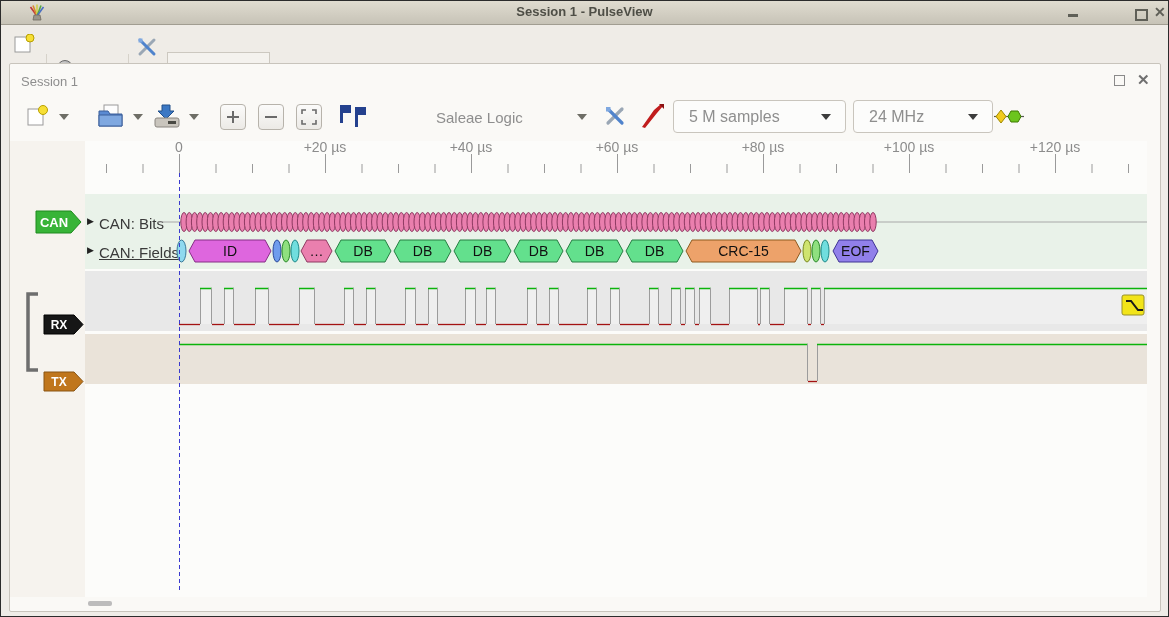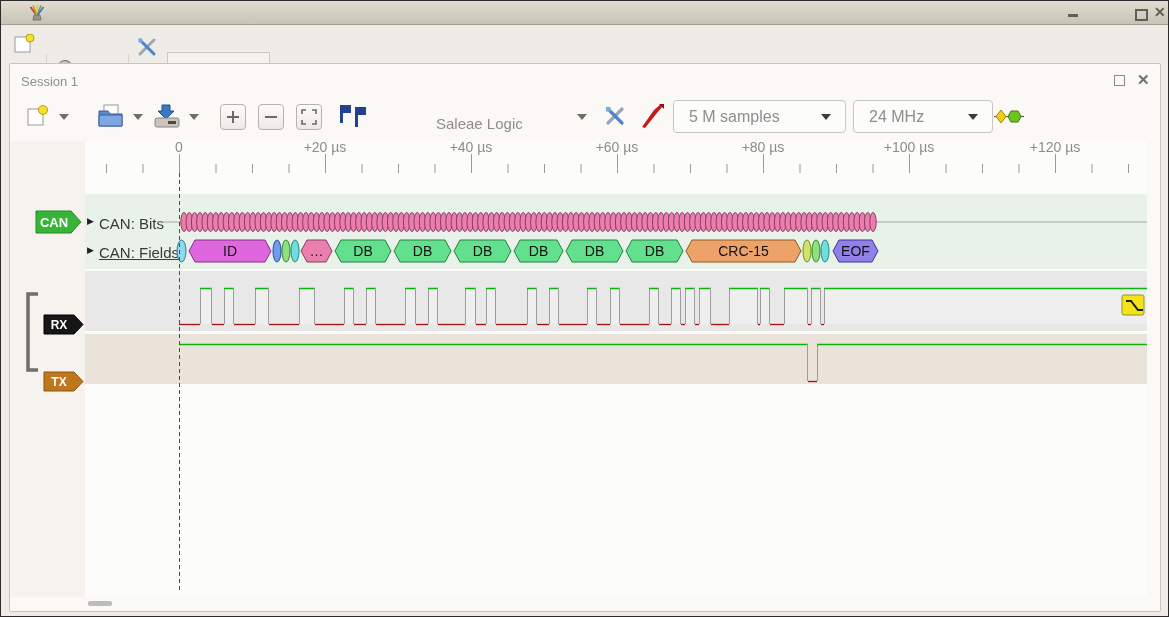--- a/index.html
+++ b/index.html
@@ -53,20 +53,21 @@
 
   <div class="abs titlebar">
     <svg class="abs" style="left:27px;top:2px;" width="18" height="18" viewBox="0 0 18 18">
       <line x1="9" y1="13" x2="2.5" y2="4" stroke="#c13a3a" stroke-width="1.6"></line>
       <line x1="9" y1="13" x2="5" y2="2.5" stroke="#d98a2b" stroke-width="1.6"></line>
       <line x1="9" y1="13" x2="9" y2="1.5" stroke="#cfd24a" stroke-width="1.6"></line>
       <line x1="9" y1="13" x2="13" y2="2.5" stroke="#58a944" stroke-width="1.6"></line>
       <line x1="9" y1="13" x2="15.5" y2="4" stroke="#4a6fc1" stroke-width="1.6"></line>
       <polygon points="6,12 12,12 13,17 5,17" fill="#9a968c" stroke="#6e6a60" stroke-width="0.8"></polygon>
     </svg>
+    <div class="abs title-text">Session 1 - PulseView</div>
     <div class="abs win-btn min-glyph" style="left:1067px;top:13px;"></div>
     <div class="abs win-btn max-glyph" style="left:1134px;top:8px;"></div>
     <div class="abs win-btn close-glyph" style="left:1153px;">✕</div>
   </div>
 
   <div class="abs main-toolbar">
     <svg class="abs" style="left:12px;top:9px;" width="22" height="20">
       <rect x="2" y="3" width="15" height="15" fill="#ffffff" stroke="#9a9a9a"></rect>
       <circle cx="17" cy="4" r="4" fill="#f7df35" stroke="#b8a000"></circle>
     </svg>
@@ -128,21 +129,21 @@
     <svg width="18" height="18">
       <path d="M2,6 V2 H6 M12,2 H16 V6 M16,12 V16 H12 M6,16 H2 V12" fill="none" stroke="#6a6a6a" stroke-width="1.6"></path>
     </svg>
   </div>
 
   <svg class="abs" style="left:339px;top:104px;" width="28" height="24">
     <polygon points="0,0 11,0 11,8 3,8 3,18 0,18" fill="#24418e"></polygon>
     <polygon points="15,2 26,2 26,10 18,10 18,22 15,22" fill="#24418e"></polygon>
   </svg>
 
-  <div class="abs device-combo-text" style="left:435px;top:114px;">Saleae Logic</div>
+  <div class="abs device-combo-text" style="left:435px;top:108px;">Saleae Logic</div>
   <div class="abs dd-arrow" style="left:576px;"></div>
 
   <svg class="abs" style="left:603px;top:104px;" width="22" height="22">
     <line x1="4" y1="18" x2="18" y2="4" stroke="#9aa7b5" stroke-width="3.2" stroke-linecap="round"></line>
     <line x1="4" y1="4" x2="18" y2="18" stroke="#4f83cc" stroke-width="3.2" stroke-linecap="round"></line>
     <rect x="2" y="2" width="4.5" height="4.5" fill="#7fa8e0"></rect>
   </svg>
   <svg class="abs" style="left:639px;top:102px;" width="26" height="26">
     <polygon points="2,24 14,7 21,1 23,3 17,10 5,25" fill="#c11d1d"></polygon>
     <polygon points="19,1 24,1 24,6 21,3" fill="#8a1212"></polygon>

